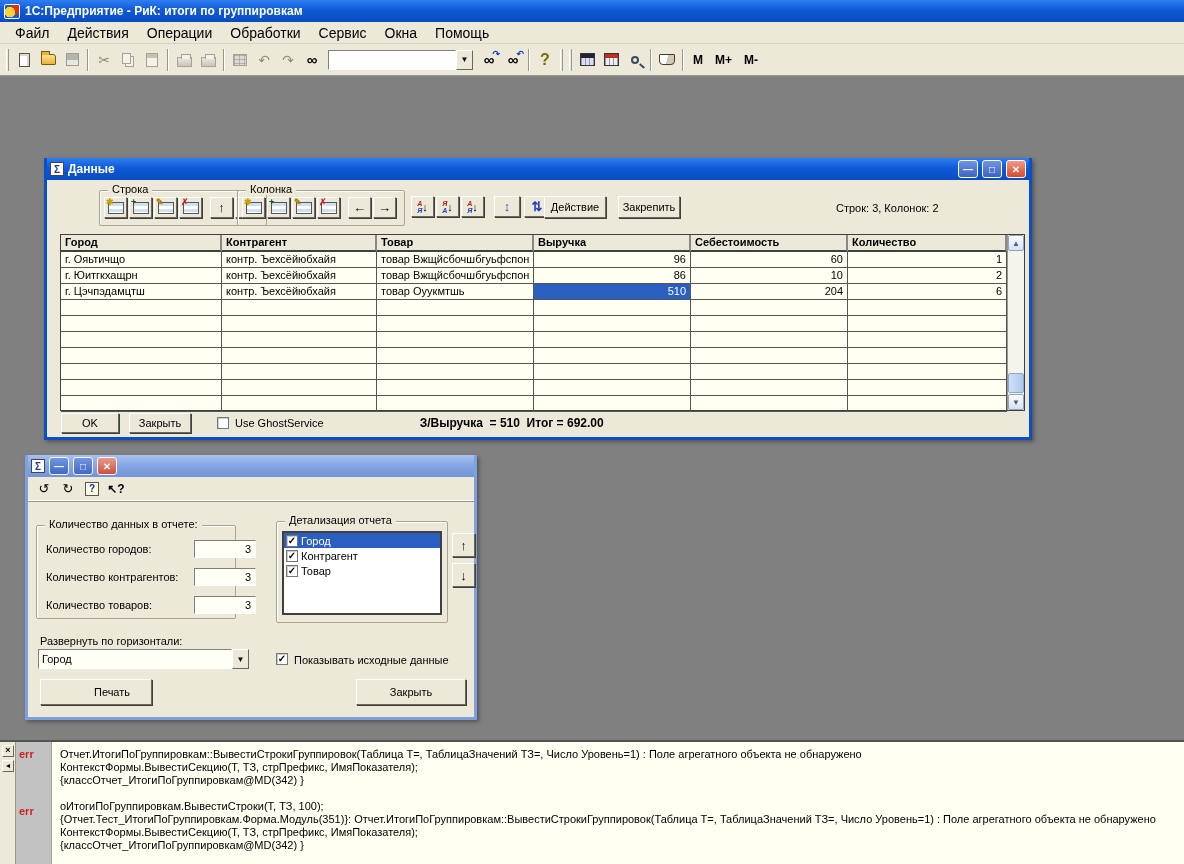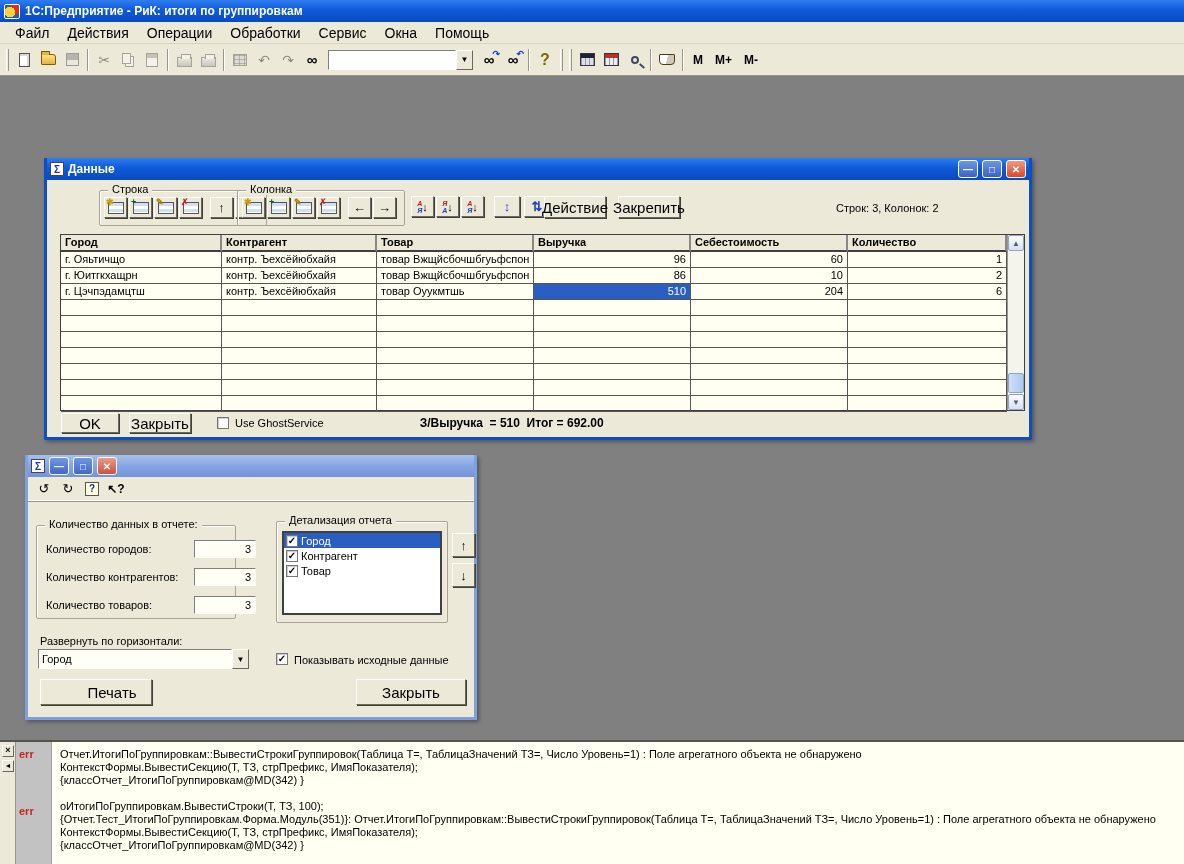--- a/index.html
+++ b/index.html
@@ -50,21 +50,21 @@
     background:linear-gradient(180deg,#2f7df0 0%,#0f5ad8 45%,#084bbf 100%); color:#fff; font-weight:bold; font-size:12px; }
   .win.inactive { border-color:#7da0de; }
   .win.inactive .tb { background:linear-gradient(180deg,#a7c0ee 0%,#86a5e4 50%,#7393d6 100%); }
   .tb .title { flex:1; white-space:nowrap; overflow:hidden; }
   .tbico { width:14px; height:14px; background:#fff; border:1px solid #445; color:#223a8c; font-size:10px; font-weight:bold; display:flex; align-items:center; justify-content:center; }
   .tbtn { width:20px; height:18px; border-radius:3px; border:1px solid #fff; color:#fff; font-size:10px; font-weight:bold;
     display:flex; align-items:center; justify-content:center; background:linear-gradient(#6f94e0,#3a64c4); }
   .tbtn.close { background:linear-gradient(#f09a80,#d6492f); }
   .win.inactive .tbtn { opacity:.9; }
 
-  .btn { background:#ECE9D8; border:1px solid; border-color:#fff #6a675c #6a675c #fff; box-shadow:1px 1px 0 #40403a; font-size:15px; font-family:"Liberation Sans",sans-serif; display:flex; align-items:center; justify-content:center; }
+  .btn { background:#ECE9D8; border:1px solid; border-color:#fff #6a675c #6a675c #fff; box-shadow:1px 1px 0 #40403a; font-size:11px; font-family:"Liberation Sans",sans-serif; display:flex; align-items:center; justify-content:center; }
   .gb { position:absolute; border:1px solid #a9a493; border-radius:2px; box-shadow:inset 1px 1px 0 #fff; }
   .gb > .gbl { position:absolute; top:-8px; left:8px; background:#ECE9D8; padding:0 4px; font-size:11px; }
   .sbtn { width:23px; height:21px; background:#ECE9D8; border:1px solid; border-color:#fff #6a675c #6a675c #fff; box-shadow:1px 1px 0 #40403a; display:flex; align-items:center; justify-content:center; position:relative; }
   .mini-table { width:16px; height:12px; border:1px solid #555; background:repeating-linear-gradient(#cfe0f4 0 3px,#fff 3px 6px); }
   .badge { position:absolute; font-size:9px; font-weight:bold; top:0; left:1px; line-height:1; }
   .sorticon { display:flex; align-items:center; font-weight:bold; }
   .sorticon .col { display:flex; flex-direction:column; font-size:7px; line-height:7px; }
   .arr { font-weight:bold; font-size:13px; }
 
   

